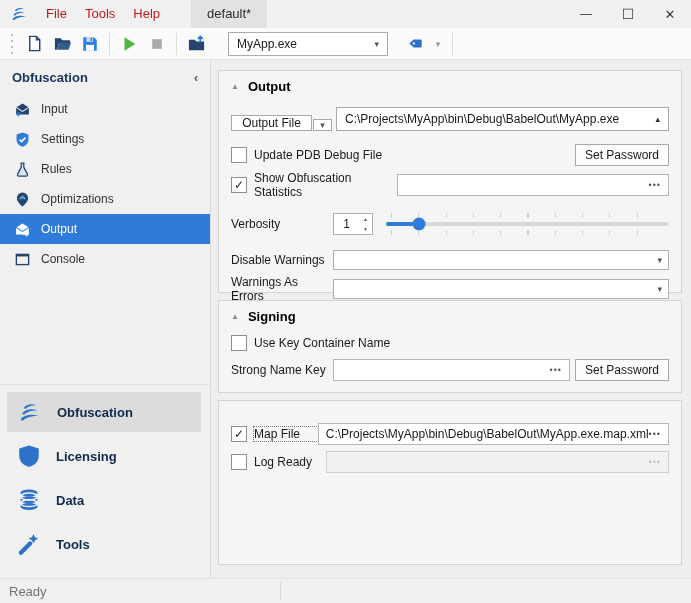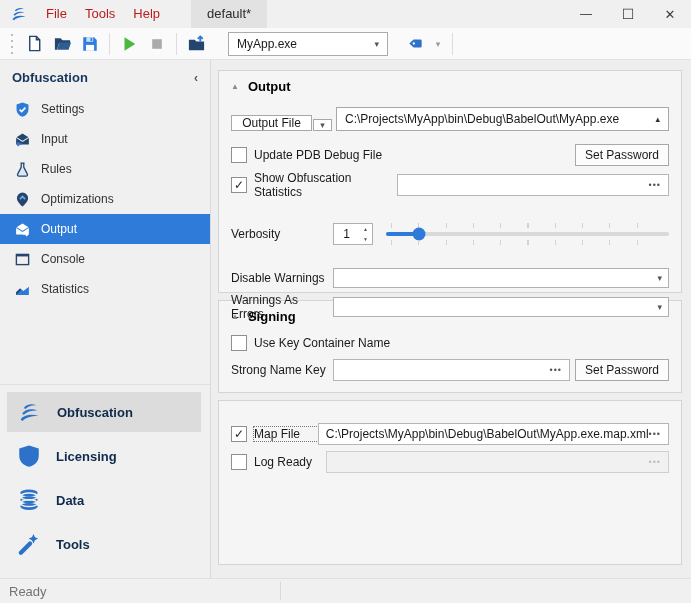--- a/index.html
+++ b/index.html
@@ -182,35 +182,35 @@
   <div class="body">
 
     <div class="sidebar">
       <div class="sb-header">
         <span>Obfuscation</span>
         <span class="sb-collapse">‹</span>
       </div>
 
       <div class="nav-item">
         <svg width="17" height="17" viewBox="0 0 20 20">
-          <path d="M10 1.8 17 4v6c0 4.3-3 7.3-7 8.4C6 17.3 3 14.3 3 10V4z" fill="#2e7ad7"></path>
-          <path d="M6.6 10.2 9 12.5l4.4-4.7" stroke="#fff" stroke-width="2" fill="none"></path>
-        </svg>
-        <span>Settings</span>
-      </div>
-      <div class="nav-item">
-        <svg width="17" height="17" viewBox="0 0 20 20">
           <path d="M2.5 7.5 10 2.8l7.5 4.7V16H2.5z" fill="#25456e"></path>
           <path d="M2.5 7.5 10 12.2 17.5 7.5" stroke="#f0f0f0" stroke-width="1.2" fill="none"></path>
           <path d="M9.5 15.4H3.6m0 0 2.2-2.2M3.6 15.4l2.2 2.2" stroke="#2e7ad7" stroke-width="1.8" fill="none"></path>
         </svg>
         <span>Input</span>
       </div>
       <div class="nav-item">
         <svg width="17" height="17" viewBox="0 0 20 20">
+          <path d="M10 1.8 17 4v6c0 4.3-3 7.3-7 8.4C6 17.3 3 14.3 3 10V4z" fill="#2e7ad7"></path>
+          <path d="M6.6 10.2 9 12.5l4.4-4.7" stroke="#fff" stroke-width="2" fill="none"></path>
+        </svg>
+        <span>Settings</span>
+      </div>
+      <div class="nav-item">
+        <svg width="17" height="17" viewBox="0 0 20 20">
           <path d="M7.6 2.6h4.8M8.5 2.6v4.6L4.3 15.4a1.7 1.7 0 0 0 1.5 2.5h8.4a1.7 1.7 0 0 0 1.5-2.5L11.5 7.2V2.6" fill="#dbe6f5" stroke="#25456e" stroke-width="1.5" stroke-linejoin="round"></path>
         </svg>
         <span>Rules</span>
       </div>
       <div class="nav-item">
         <svg width="17" height="17" viewBox="0 0 20 20">
           <path d="M10 1.8a6.6 6.6 0 0 1 6.6 6.6c0 4.4-6.6 9.8-6.6 9.8S3.4 12.8 3.4 8.4A6.6 6.6 0 0 1 10 1.8z" fill="#25456e"></path>
           <path d="M6.9 9.6 10 6.5l3.1 3.1" stroke="#6ea7e0" stroke-width="2" fill="none"></path>
         </svg>
         <span>Optimizations</span>
@@ -222,27 +222,20 @@
           <path d="M10.5 15.4h5.9m0 0-2.2-2.2m2.2 2.2-2.2 2.2" stroke="#fff" stroke-width="1.8" fill="none"></path>
         </svg>
         <span>Output</span>
       </div>
       <div class="nav-item">
         <svg width="17" height="17" viewBox="0 0 20 20">
           <rect x="2.8" y="4" width="14.4" height="12" fill="none" stroke="#25456e" stroke-width="1.6"></rect>
           <rect x="2.8" y="4" width="14.4" height="2.4" fill="#25456e"></rect>
         </svg>
         <span>Console</span>
-      </div>
-      <div class="nav-item">
-        <svg width="17" height="17" viewBox="0 0 20 20">
-          <path d="M2.5 16.5v-3.4l4.6-4.2 4 2.8 6.4-5v9.8z" fill="#2e7ad7"></path>
-          <path d="M2.5 16.5v-3.4l4.6-4.2 1.6 1.1-4 4z" fill="#25456e"></path>
-        </svg>
-        <span>Statistics</span>
       </div>
 
       <div class="sb-bottom">
         <div class="section-item selected">
           <svg width="27" height="27" viewBox="0 0 24 24">
             <path d="M7 8c2-3.2 7-4.2 11-2.4-4-.3-7.6 1-9.6 3.2z" fill="#2d71c9"></path>
             <path d="M5.4 13c2.6-3.8 8.6-4.8 13.6-2.8-5-.2-9.6 1.2-12 3.8z" fill="#2d71c9"></path>
             <path d="M4 18.2c3-4.2 10-5.2 16-3-6-.2-11.2 1.4-14.2 4.4z" fill="#2d71c9"></path>
           </svg>
           <span>Obfuscation</span>
@@ -308,39 +301,39 @@
           <div class="cb">
               <span>✓</span>
             </div>
           <span class="cb-label" style="width:143px">Show Obfuscation Statistics</span>
           <div class="field" style="flex:1">
             <span></span>
             <span class="browse">•••</span>
           </div>
         </div>
 
-        <div class="row" style="margin-top:24px">
+        <div class="row" style="margin-top:14px">
           <span class="label-col">Verbosity</span>
           <div class="spinner">
             <span class="val">1</span>
             <div class="arrows">
               <div>▲</div>
               <div>▼</div>
             </div>
           </div>
           <div class="slider">
             <div class="ticks top"></div>
             <div class="track"></div>
             <div class="fill"></div>
             <div class="handle"></div>
             <div class="ticks bottom"></div>
           </div>
         </div>
 
-        <div class="row" style="margin-top:23px">
+        <div class="row" style="margin-top:15px">
           <span class="label-col">Disable Warnings</span>
           <div class="dd">
             <span></span>
             <span class="arrow">▾</span>
           </div>
         </div>
 
         <div class="row" style="margin-top:5px">
           <span class="label-col">Warnings As Errors</span>
           <div class="dd">

